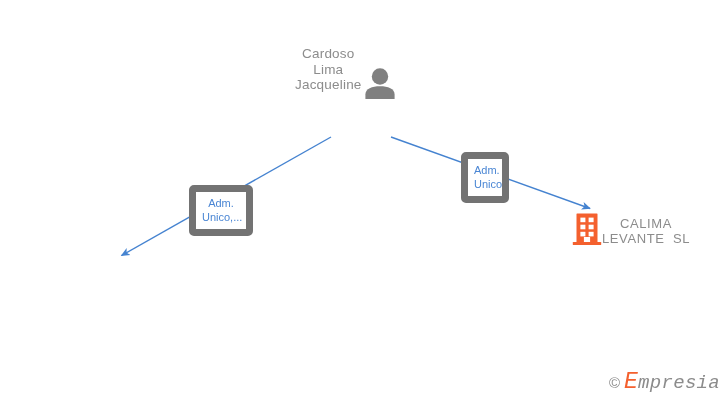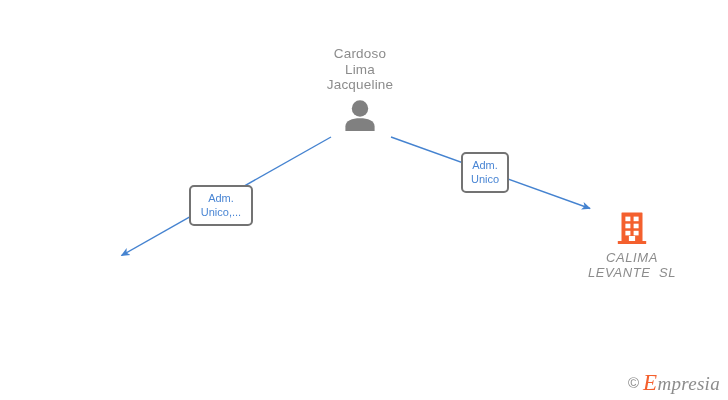--- a/index.html
+++ b/index.html
@@ -24,22 +24,21 @@
     top: 0;
     width: 728px;
     height: 400px;
     pointer-events: none;
   }
 
   
   .node {
     position: absolute;
     display: flex;
-    flex-direction: column;
-    align-items: center;
+    align-items: flex-end;
   }
   .node-label {
     text-align: center;
     color: #8c8c8c;
     font-size: 13.5px;
     line-height: 15.5px;
     white-space: pre;
     letter-spacing: .2px;
   }
   .node-label.company {
@@ -63,29 +62,28 @@
     left: 39px;
     top: 264px;
     width: 120px;
   }
   #company-node-left .node-label { margin-top: 5px; }
 
   #company-node-right {
     left: 572px;
     top: 211px;
     width: 120px;
-    font-style: italic;
   }
   #company-node-right .node-label { margin-top: 5px; }
 
   
   .edge-label {
     position: absolute;
     box-sizing: border-box;
-    border: 2px solid #737373;
+    border: 7px solid #737373;
     border-radius: 5px;
     background: #ffffff;
     color: #4a86d4;
     font-size: 11px;
     line-height: 14px;
     text-align: center;
     padding: 4px 6px 5px 6px;
     white-space: pre;
   }
   #edge-label-left {
@@ -107,21 +105,21 @@
     display: flex;
     align-items: center;
     gap: 4px;
   }
   #watermark .copy-mark {
     color: #8c8c8c;
     font-size: 15px;
     line-height: 1;
   }
   #watermark .brand {
-    font-family: Liberation Serif, serif;
+    font-family: Liberation Mono, monospace;
     font-style: italic;
     font-size: 19px;
     line-height: 1;
     color: #8c8c8c;
     letter-spacing: .3px;
   }
   #watermark .brand .brand-initial {
     color: #f4602e;
     font-size: 23px;
   }

